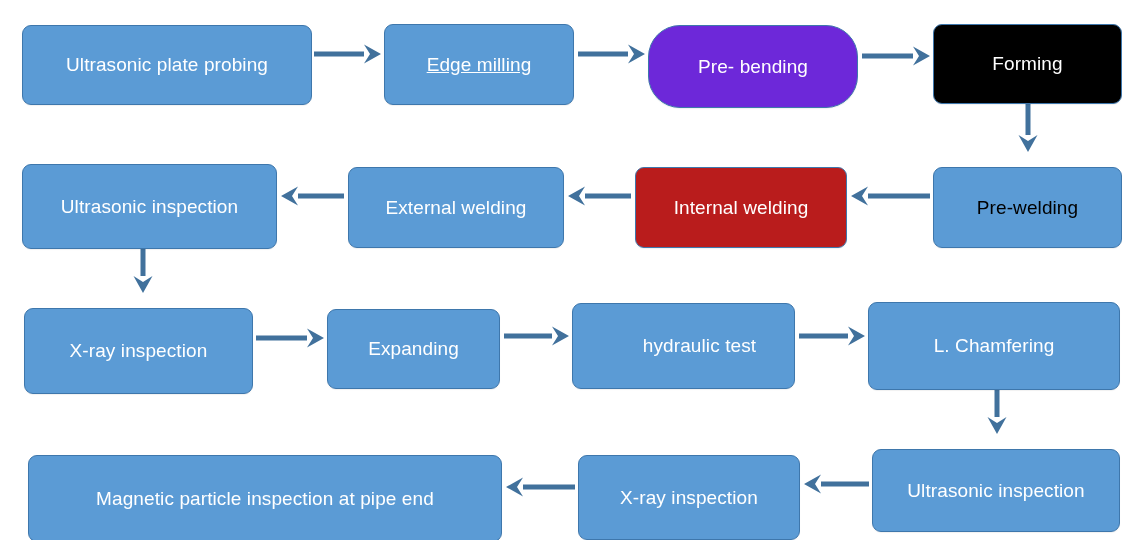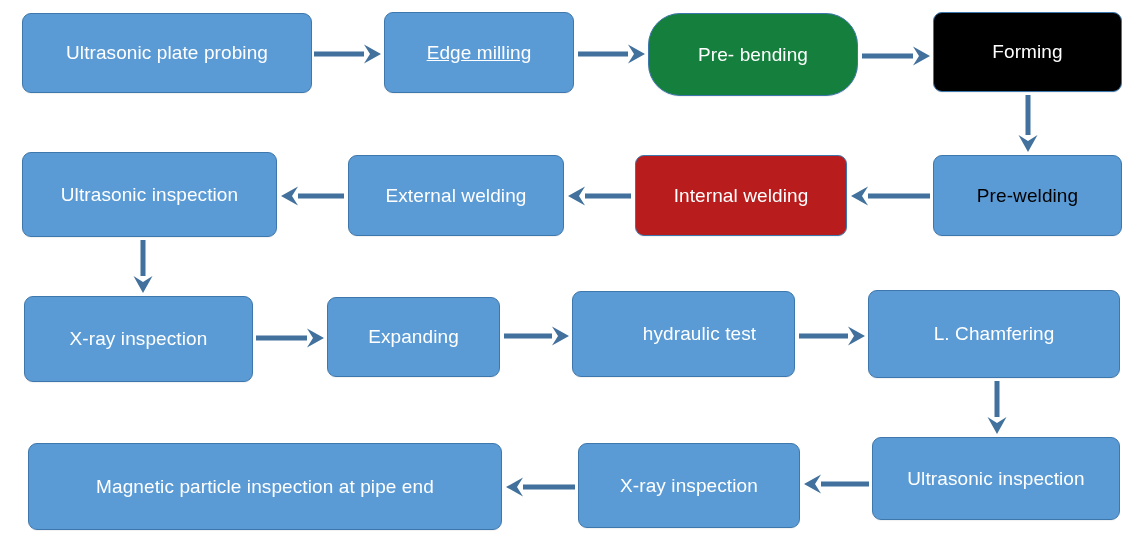--- a/index.html
+++ b/index.html
@@ -27,20 +27,21 @@
     align-items: center;
     justify-content: center;
     text-align: center;
     color: #FFFFFF;
     font-size: 19px;
     font-weight: 400;
     letter-spacing: 0.1px;
     line-height: 1.15;
     padding: 2px 8px;
     box-shadow: 0 1px 1px rgba(0,0,0,0.06);
+    margin-top: 12px;
   }
   .node-label {
     display: block;
     white-space: nowrap;
   }
   .edge {
     position: absolute;
     overflow: visible;
   }
   .edge svg {
@@ -135,21 +136,21 @@
         <line x1="83" y1="14" x2="31" y2="14" stroke="#41719C" stroke-width="5"></line>
         <polygon points="14,14 31,4.5 25,14 31,23.5" fill="#41719C"></polygon>
       </svg>
     </div>
     <div class="node" style="left: 22px; top: 13px; width: 290px; height: 80px; background: rgb(91, 155, 213); border-color: rgb(62, 119, 172); color: rgb(255, 255, 255);">
       <span class="node-label">Ultrasonic plate probing</span>
     </div>
     <div class="node" style="left: 384px; top: 12px; width: 190px; height: 81px; background: rgb(91, 155, 213); border-color: rgb(62, 119, 172); color: rgb(255, 255, 255); text-decoration: underline;">
       <span class="node-label">Edge milling</span>
     </div>
-    <div class="node" style="left: 648px; top: 13px; width: 210px; height: 83px; background: #15803d; border-color: rgb(62, 119, 172); color: rgb(255, 255, 255); border-radius: 32px;">
+    <div class="node" style="left: 648px; top: 13px; width: 210px; height: 83px; background: #6d28d9; border-color: rgb(62, 119, 172); color: rgb(255, 255, 255); border-radius: 32px;">
       <span class="node-label">Pre- bending</span>
     </div>
     <div class="node" style="left: 933px; top: 12px; width: 189px; height: 80px; background: #000000; border-color: rgb(62, 119, 172); color: rgb(255, 255, 255); text-align: center;">
       <span class="node-label">Forming</span>
     </div>
     <div class="node" style="left: 933px; top: 155px; width: 189px; height: 81px; background: rgb(91, 155, 213); border-color: rgb(62, 119, 172); color: #000000;">
       <span class="node-label">Pre-welding</span>
     </div>
     <div class="node" style="left: 635px; top: 155px; width: 212px; height: 81px; background: #b91c1c; border-color: rgb(62, 119, 172); color: rgb(255, 255, 255); justify-content: center;">
       <span class="node-label">Internal welding</span>

